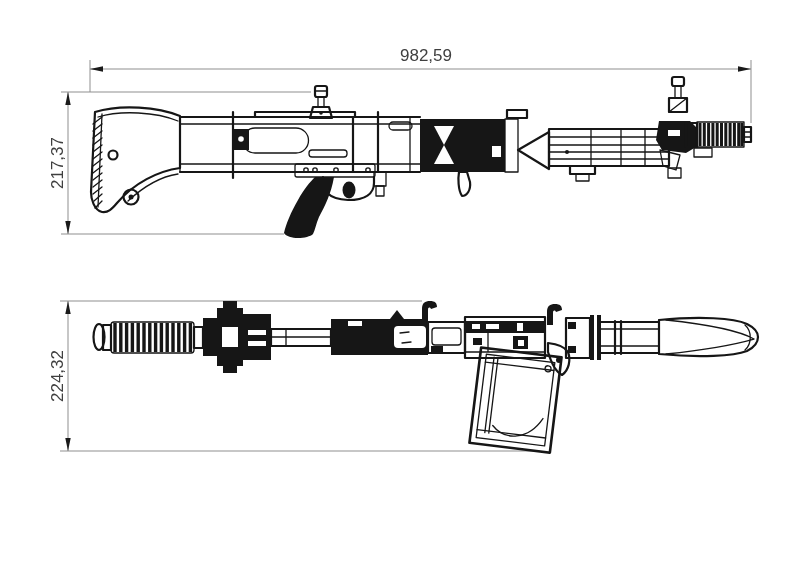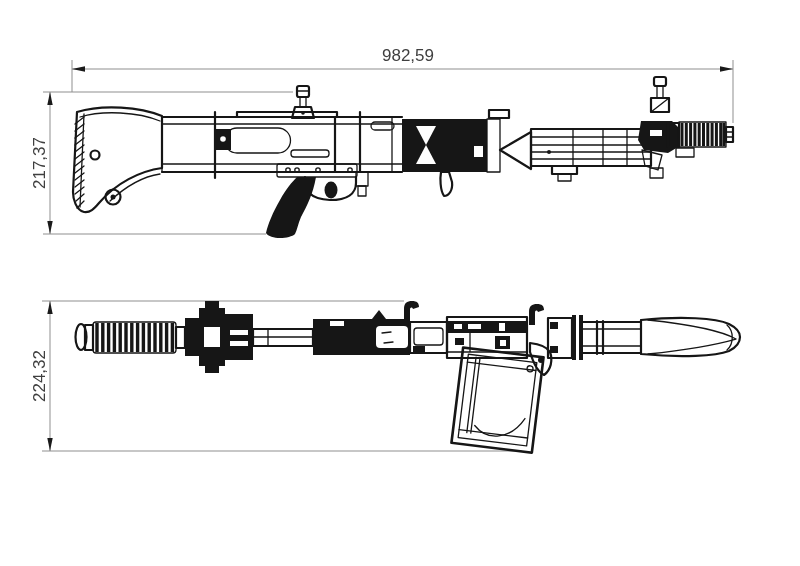--- a/index.html
+++ b/index.html
@@ -1,18 +1,18 @@
 <!DOCTYPE html>
 <html style="--bg: #ffffff; --line: #161616; --dim: #8f8f8f; --label: #3f3f3f;"><head>
 <meta charset="utf-8">
 <style>
   html,body{margin:0;padding:0;}
   body{background:#ffffff;width:800px;height:566px;overflow:hidden;
        font-family:"Liberation Sans", sans-serif;}
-  .sheet{width:632px;height:566px;background:var(--bg,#ffffff);}
+  .sheet{width:632px;height:566px;background:var(--bg,#ffffff);padding-left:18px;}
   
   .o2 {stroke:var(--line,#161616);stroke-width:2.2;fill:none;stroke-linejoin:round;stroke-linecap:round;}
   .o25{stroke:var(--line,#161616);stroke-width:2.6;fill:none;stroke-linejoin:round;}
   .o1 {stroke:var(--line,#161616);stroke-width:1.3;fill:none;stroke-linejoin:round;stroke-linecap:round;}
   .f  {fill:var(--line,#161616);stroke:none;}
   .fw {fill:#ffffff;stroke:none;}
   .bar3 {stroke:var(--line,#161616);stroke-width:3;fill:none;}
   .bar35{stroke:var(--line,#161616);stroke-width:3.4;fill:none;}
   
   .dim{stroke:var(--dim,#8f8f8f);stroke-width:1;fill:none;}

